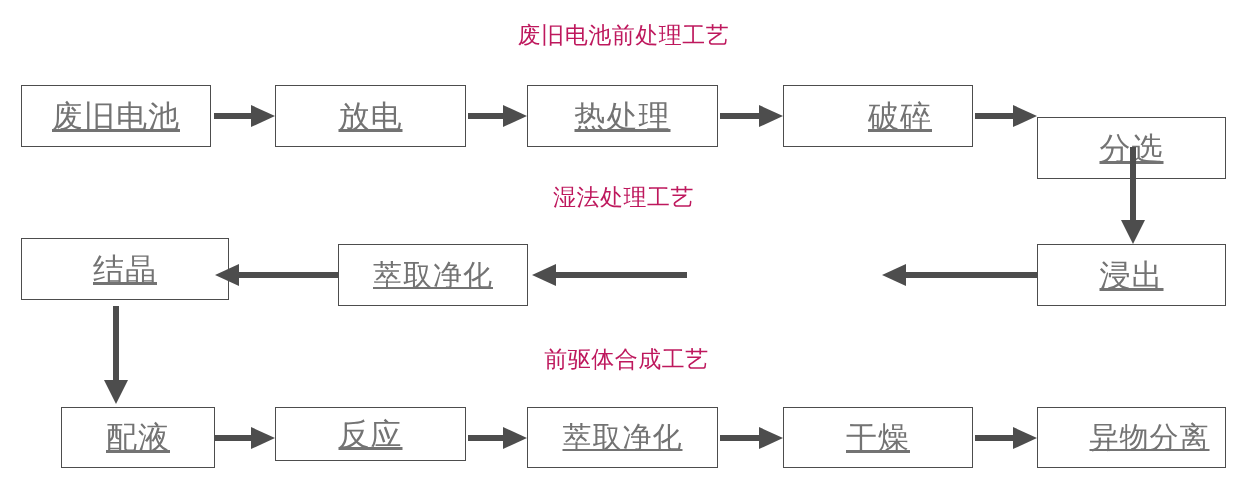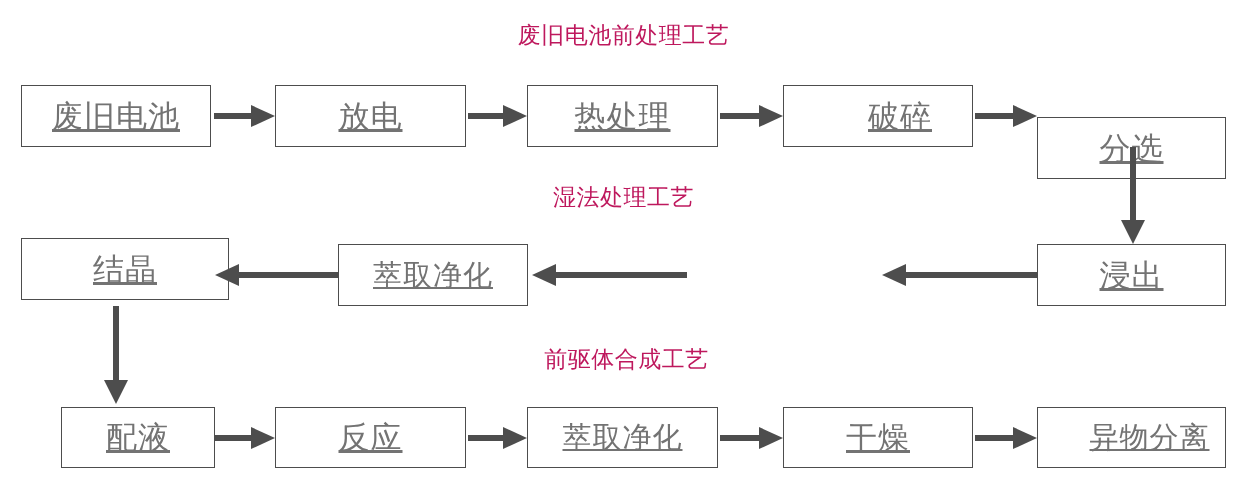--- a/index.html
+++ b/index.html
@@ -104,21 +104,21 @@
   </svg>
 
   <svg class="arrow-svg" style="left:99px; top:306px;" width="34" height="98">
     <line x1="17" y1="0" x2="17" y2="79" stroke="#4d4d4d" stroke-width="6"></line>
     <polygon points="5,74 29,74 17,98" fill="#4d4d4d"></polygon>
   </svg>
 
   <div class="section-title" style="left:3px; top:344px; width:1247px;">前驱体合成工艺</div>
 
   <div class="node" style="left:21px; top:407px; width:154px; height:61px;margin-left:40px;">配液</div>
-  <div class="node" style="left:275px; top:407px; width:191px; height:61px;">反应</div>
+  <div class="node" style="left:275px; top:407px; width:191px; height:54px;">反应</div>
   <div class="node wide-label" style="left:527px; top:407px; width:191px; height:61px;">萃取净化</div>
   <div class="node" style="left:783px; top:407px; width:190px; height:61px;">干燥</div>
   <div class="node wide-label" style="left:1037px; top:407px; width:189px; height:61px;padding-left:36px;">异物分离</div>
 
   <svg class="arrow-svg" style="left:211px; top:422px;" width="64" height="32">
     <line x1="3" y1="16" x2="44" y2="16" stroke="#4d4d4d" stroke-width="6"></line>
     <polygon points="40,5 64,16 40,27" fill="#4d4d4d"></polygon>
   </svg>
   <svg class="arrow-svg" style="left:466px; top:422px;" width="61" height="32">
     <line x1="2" y1="16" x2="41" y2="16" stroke="#4d4d4d" stroke-width="6"></line>

